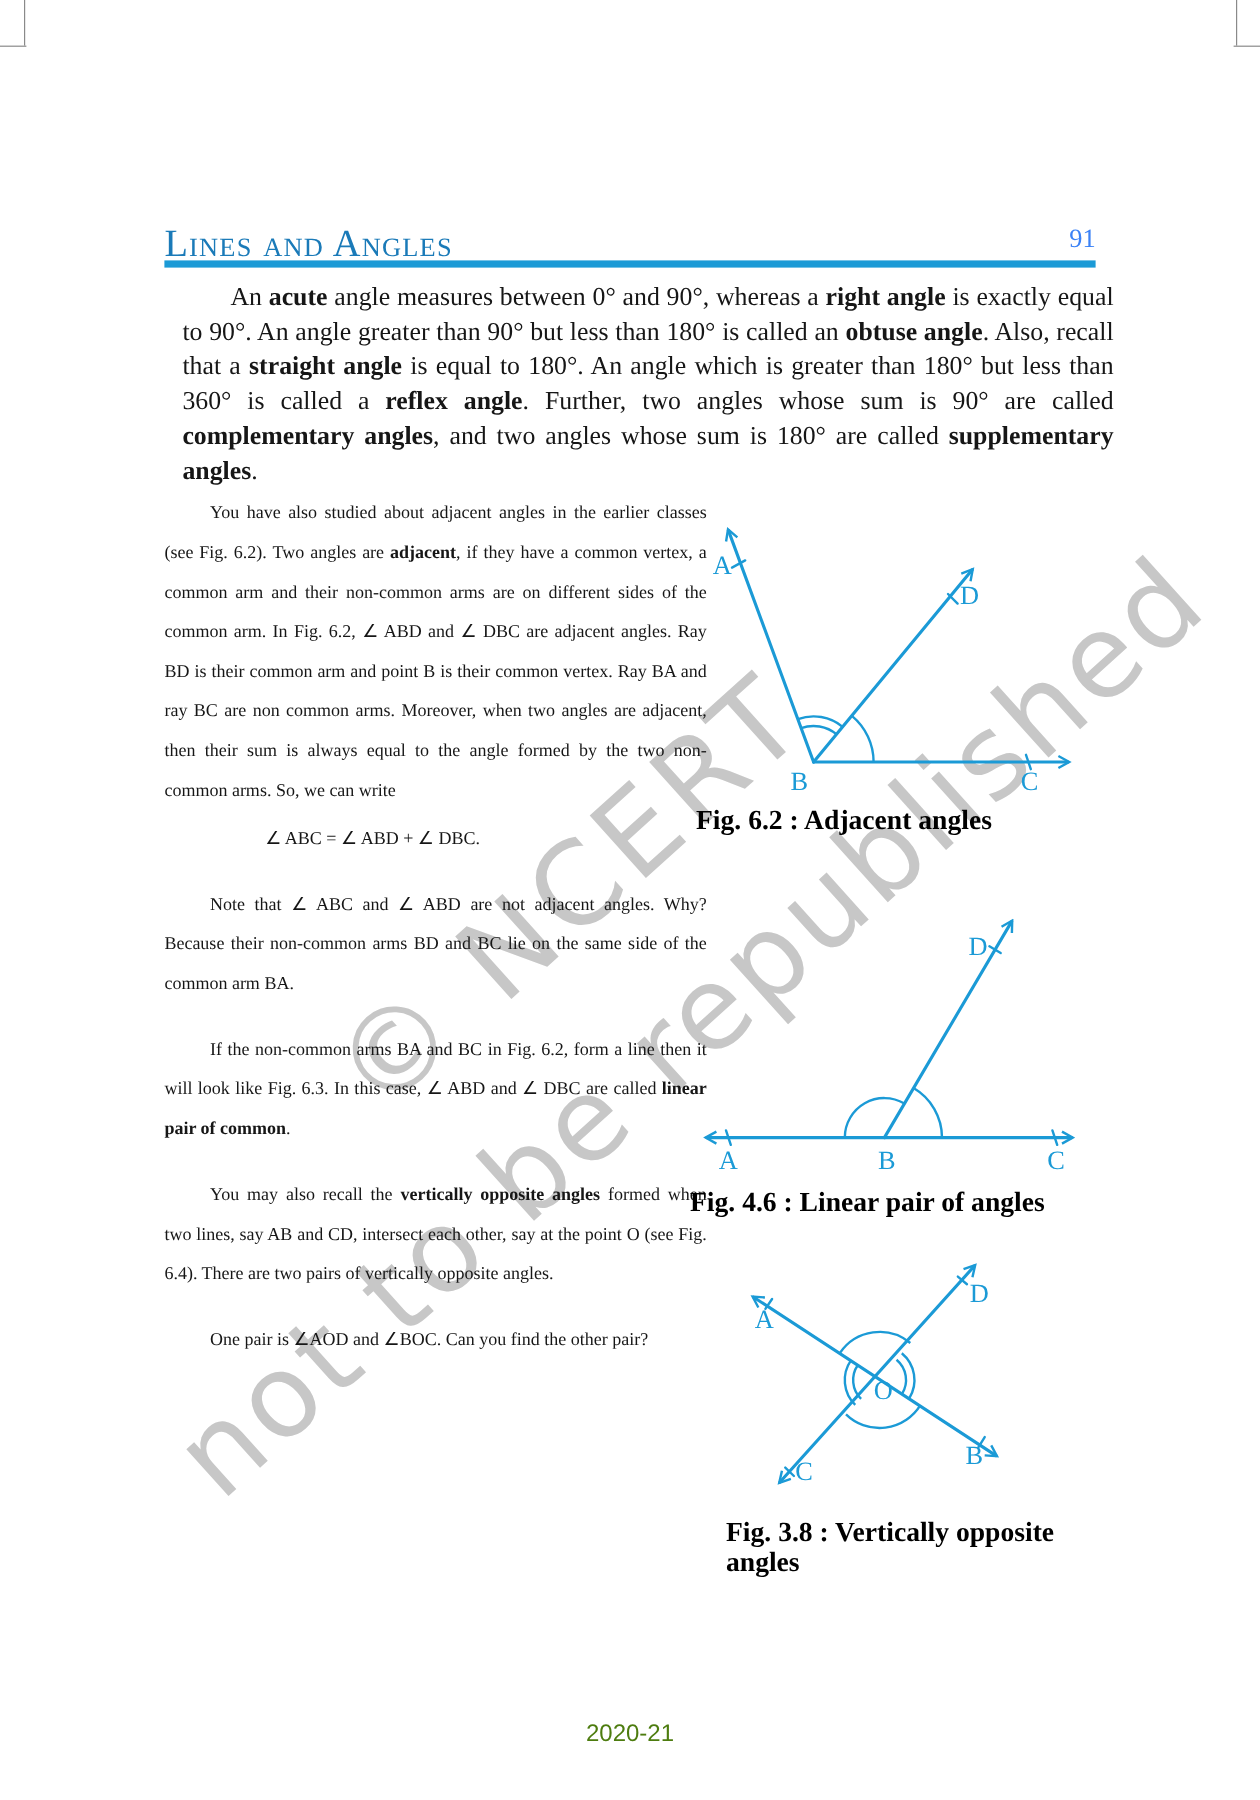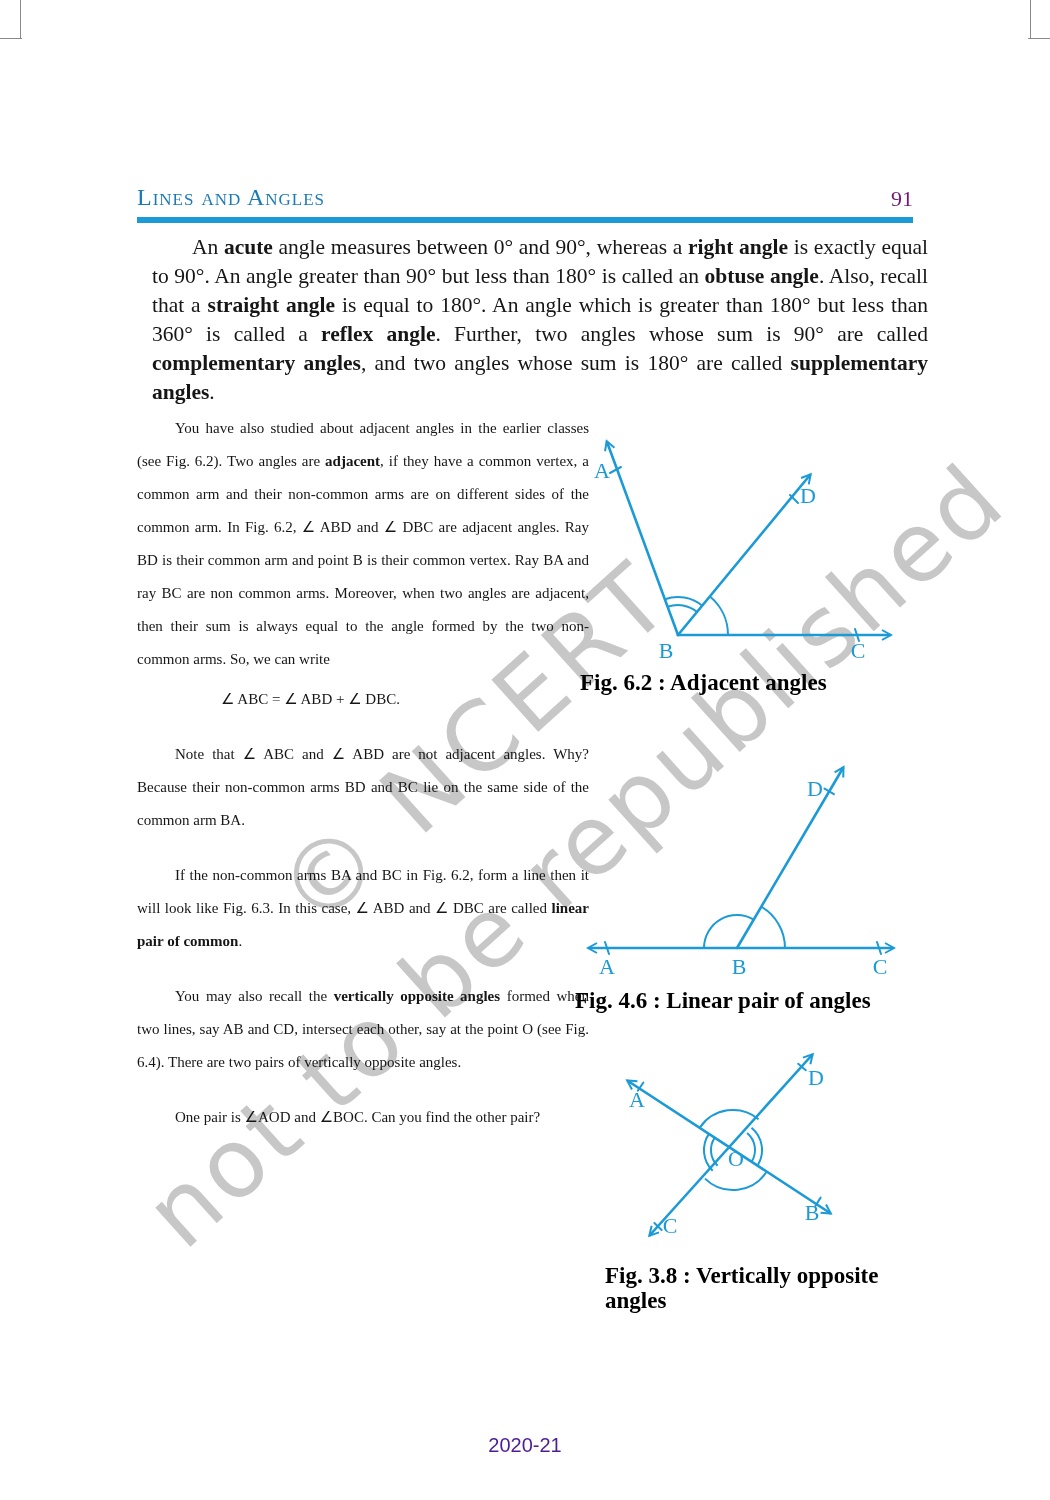--- a/index.html
+++ b/index.html
@@ -9,42 +9,42 @@
   .crop{position:absolute;background:#8a8a8a;}
   
   .watermark{position:absolute;left:-30px;top:360px;width:1110px;height:880px;
      display:flex;flex-direction:column;align-items:center;justify-content:center;gap:38px;
      transform:rotate(-42deg);z-index:1;pointer-events:none;
      font-family:"DejaVu Sans",sans-serif;color:#c7c7c7;}
   .watermark .wm1{font-size:96px;letter-spacing:6px;}
   .watermark .wm2{font-size:96px;letter-spacing:4px;white-space:nowrap;}
   .content{position:absolute;inset:0;z-index:2;}
   
-  .hdr-title{position:absolute;left:137px;top:184px;font-size:24px;color:#1a7ab8;
+  .hdr-title{position:absolute;left:137px;top:184px;font-size:32px;color:#1a7ab8;
      font-variant-caps:small-caps;letter-spacing:1px;text-align:center;}
-  .hdr-page{position:absolute;right:137px;top:186px;font-size:22px;color:#701a75;}
+  .hdr-page{position:absolute;right:137px;top:186px;font-size:22px;color:#3b82f6;}
   .hdr-rule{position:absolute;left:137px;top:217px;width:776px;height:6px;background:#1b9ad6;}
   
   .para1{position:absolute;left:152px;top:233px;width:776px;font-size:21.5px;line-height:29px;
      text-align:justify;text-indent:40px;}
   .leftcol{position:absolute;left:137px;top:412px;width:452px;font-size:15px;line-height:33px;
      text-align:justify;}
   .leftcol p{margin:0;text-indent:38px;}
   .leftcol p.eq{text-indent:0;padding-left:84px;text-align:left;margin:7px 0 22px 0;}
   .leftcol p + p{margin-top:12px;}
   .leftcol p.mt{margin-top:22px;}
   b{font-weight:bold;}
   
   .figblock{position:absolute;z-index:2;}
   .figcap{font-size:23px;font-weight:bold;color:#000;text-align:left;margin-top:4px;line-height:25px;font-family:Liberation Serif, serif;}
   .fig64cap{width:300px;margin-left:auto;margin-right:auto;}
   svg text{font-family:"Liberation Serif",serif;font-size:22px;fill:#1b9ad6;}
   
   .footer{position:absolute;left:0;top:1434px;width:100%;text-align:center;
-     font-family:"Liberation Sans",sans-serif;font-size:20px;color:#4c1d95;z-index:2;}
+     font-family:"Liberation Sans",sans-serif;font-size:20px;color:#4d7c0f;z-index:2;}
 </style>
 </head>
 <body>
 
 <div class="page">
 
   <div class="crop" style="left:20px;top:0;width:1px;height:38px;"></div>
   <div class="crop" style="left:0;top:38px;width:22px;height:1px;"></div>
   <div class="crop" style="left:1030px;top:0;width:1px;height:38px;"></div>
   <div class="crop" style="left:1028px;top:38px;width:22px;height:1px;"></div>

